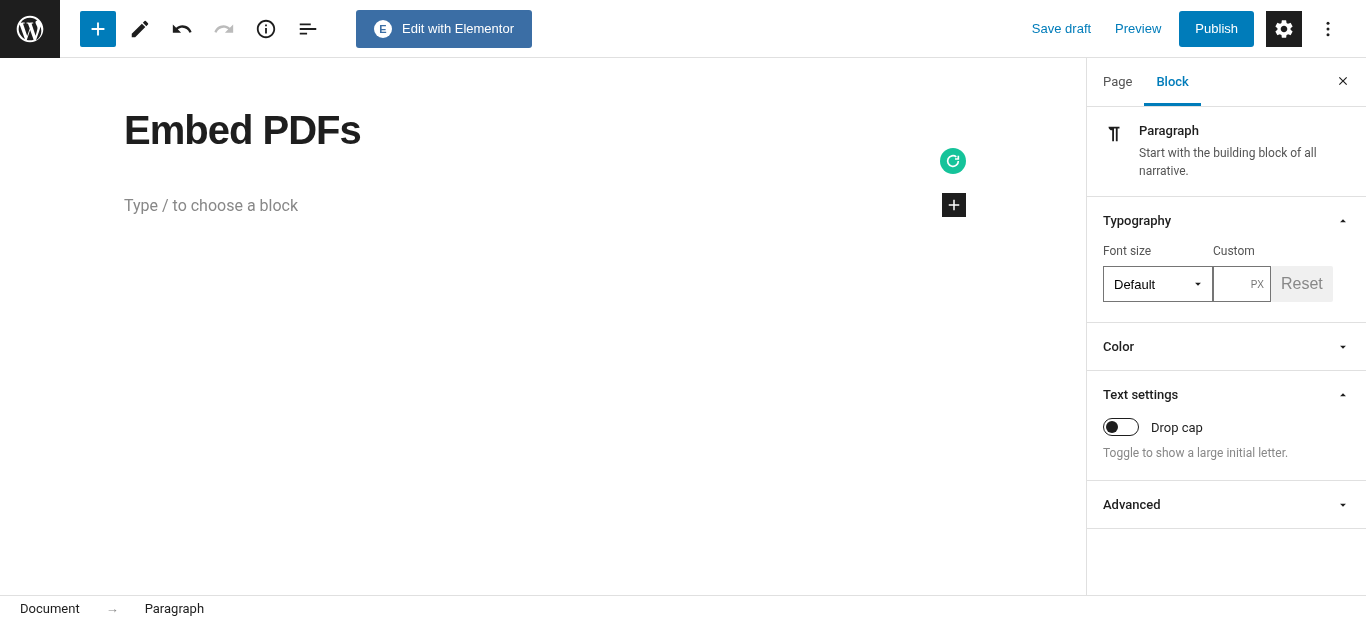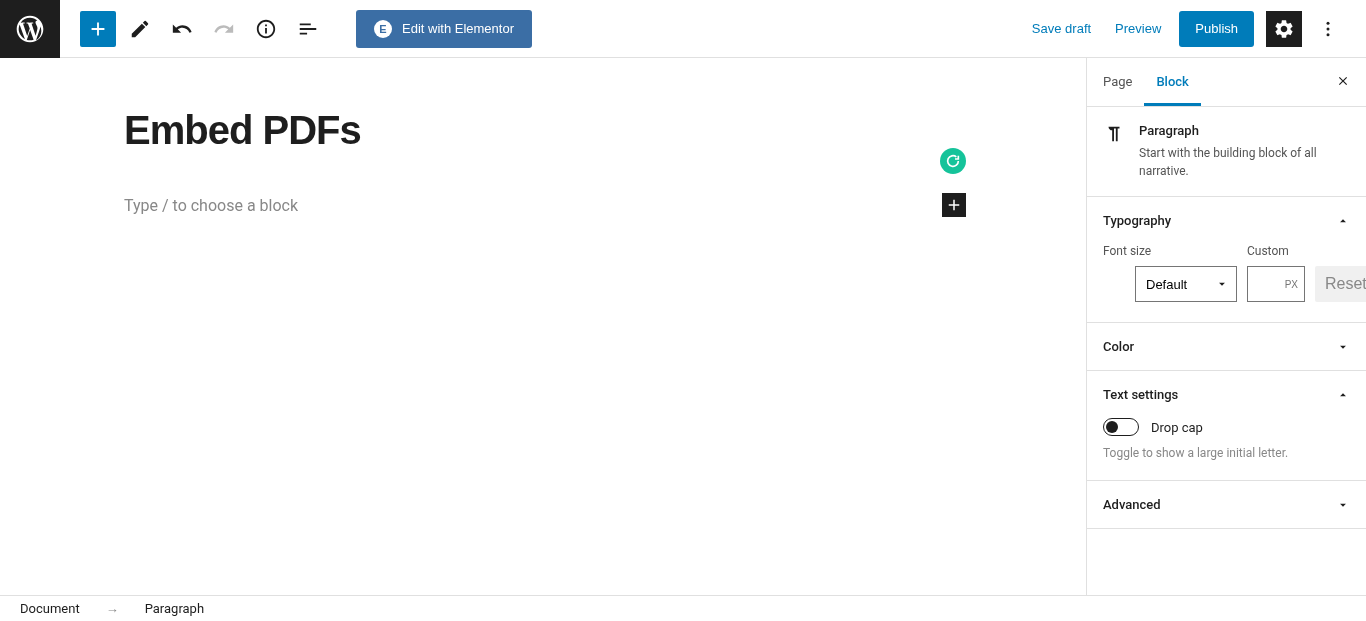--- a/index.html
+++ b/index.html
@@ -49,24 +49,24 @@
 .block-desc { padding: 16px; display: flex; gap: 14px; border-bottom: 1px solid #e0e0e0; }
 .block-desc-icon svg { width: 22px; height: 22px; }
 .block-desc-text .title { font-weight: 500; font-size: 13px; margin-bottom: 6px; }
 .block-desc-text .desc { font-size: 12px; color: #555; line-height: 1.5; }
 
 .panel { border-bottom: 1px solid #e0e0e0; }
 .panel-header { display: flex; align-items: center; justify-content: space-between; padding: 16px; cursor: pointer; font-weight: 500; font-size: 13px; }
 .panel-header svg { width: 14px; height: 14px; }
 .panel-body { padding: 0 16px 20px; }
 
-.font-size-row { display: flex; gap: 10px; align-items: flex-end; }
+.font-size-row { display: flex; align-items: flex-end; }
 .font-size-col { display: flex; flex-direction: column; gap: 8px; }
 .field-label { font-size: 12px; color: #555; }
-.select-wrap { position: relative; width: 102px; margin-left: 32px; }
+.select-wrap { position: relative; width: 110px; }
 .select-wrap select { width: 100%; height: 36px; border: 1px solid #757575; padding: 0 28px 0 10px; font-size: 13px; appearance: none; background: #fff; cursor: pointer; }
 .select-wrap svg { position: absolute; right: 8px; top: 50%; transform: translateY(-50%); pointer-events: none; width: 14px; height: 14px; }
 .custom-input { width: 58px; height: 36px; border: 1px solid #757575; padding: 0 6px; text-align: right; font-size: 10px; color: #aaa; }
 .reset-btn { height: 36px; padding: 0 10px; background: #f0f0f0; border: none; color: #888; font-size: 16px; cursor: not-allowed; border-radius: 2px; }
 
 .toggle-row { display: flex; align-items: center; gap: 12px; margin-bottom: 10px; }
 .toggle { width: 36px; height: 18px; border: 1px solid #1e1e1e; border-radius: 10px; position: relative; cursor: pointer; background: #fff; }
 .toggle .knob { width: 12px; height: 12px; background: #1e1e1e; border-radius: 50%; position: absolute; top: 2px; left: 2px; }
 .help-text { font-size: 12px; color: #888; }
 

